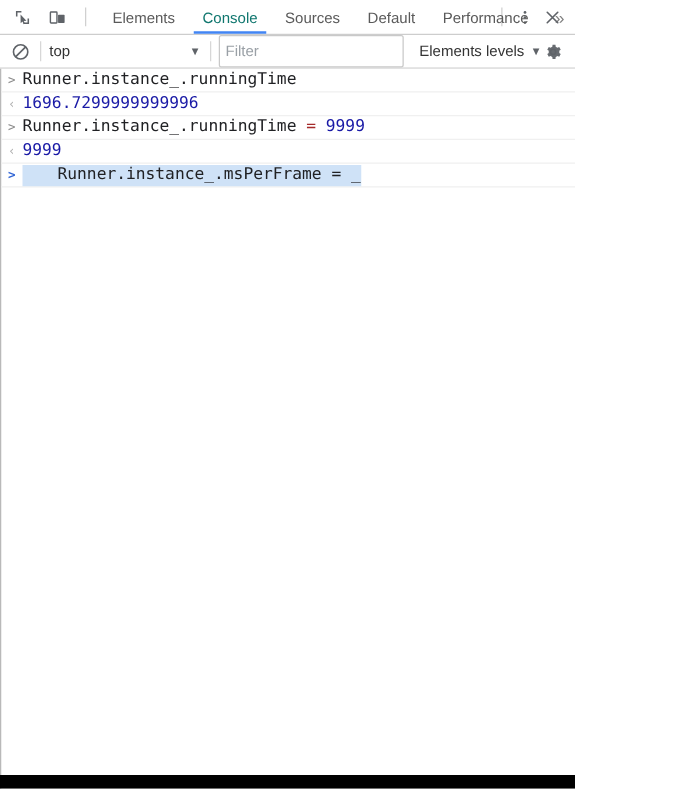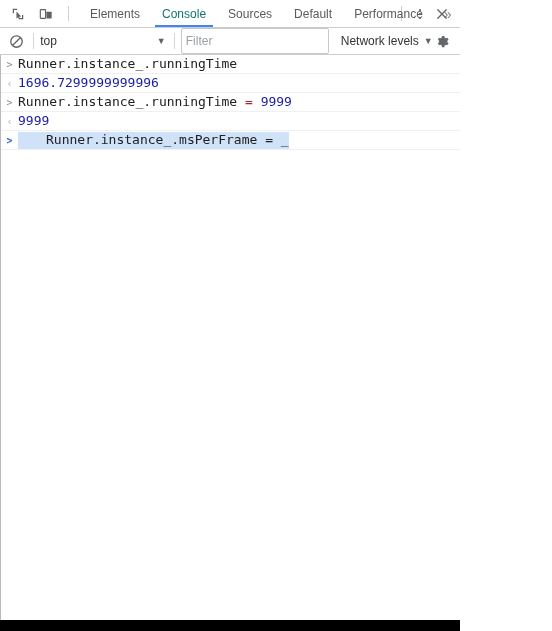--- a/index.html
+++ b/index.html
@@ -311,21 +311,21 @@
     <div class="context-select">
       <span>top</span>
       <span class="caret">▼</span>
     </div>
 
     <div class="fsep"></div>
 
     <input class="filter-input" type="text" placeholder="Filter" style="">
 
     <div class="levels">
-      <span>Network levels</span>
+      <span>Elements levels</span>
       <span class="caret">▼</span>
     </div>
 
     <div class="spacer"></div>
 
     <div class="gear-btn">
       <svg width="15" height="15" viewBox="0 0 16 16">
         <path fill="#5f6368" d="M8 5.1A2.9 2.9 0 1 0 8 10.9 2.9 2.9 0 1 0 8 5.1Zm0 4.4A1.5 1.5 0 1 1 8 6.5a1.5 1.5 0 0 1 0 3Z"></path>
         <path fill="#5f6368" d="M13.3 8c0-.3 0-.6-.1-.9l1.3-1-1.3-2.2-1.5.6c-.5-.4-1-.7-1.5-.9L10 2H7.5l-.2 1.6c-.6.2-1.1.5-1.5.9l-1.5-.6L3 6.1l1.3 1c0 .3-.1.6-.1.9s0 .6.1.9l-1.3 1 1.3 2.2 1.5-.6c.4.4 1 .7 1.5.9L7.5 14H10l.2-1.6c.6-.2 1.1-.5 1.5-.9l1.5.6 1.3-2.2-1.3-1c.1-.3.1-.6.1-.9Z" opacity="0.95"></path>
       </svg>

